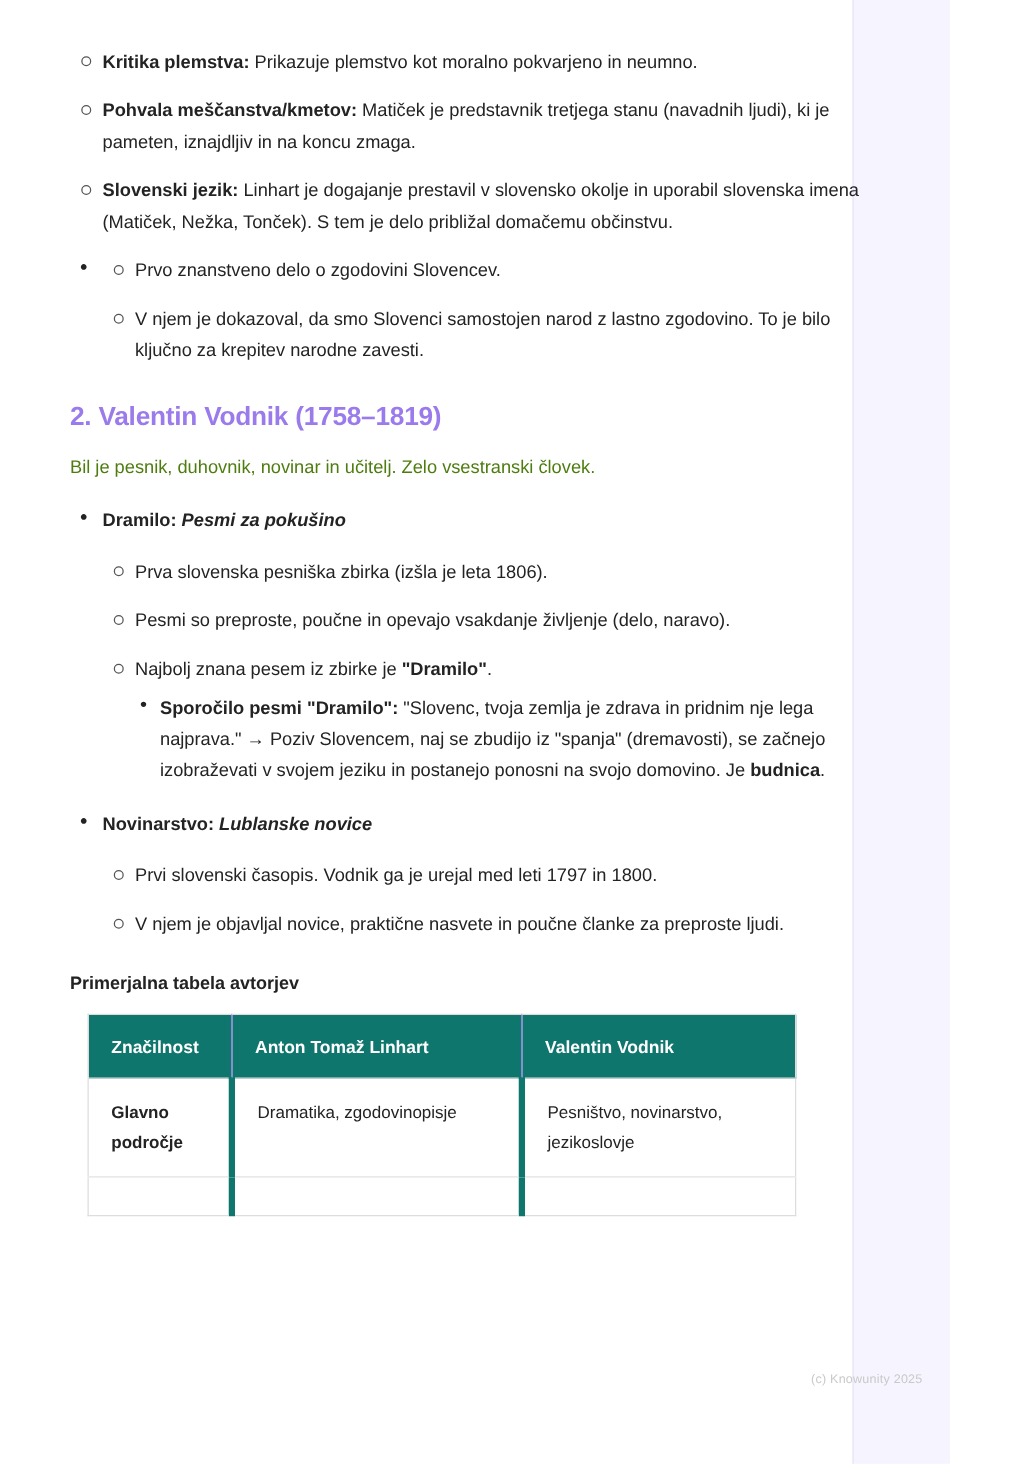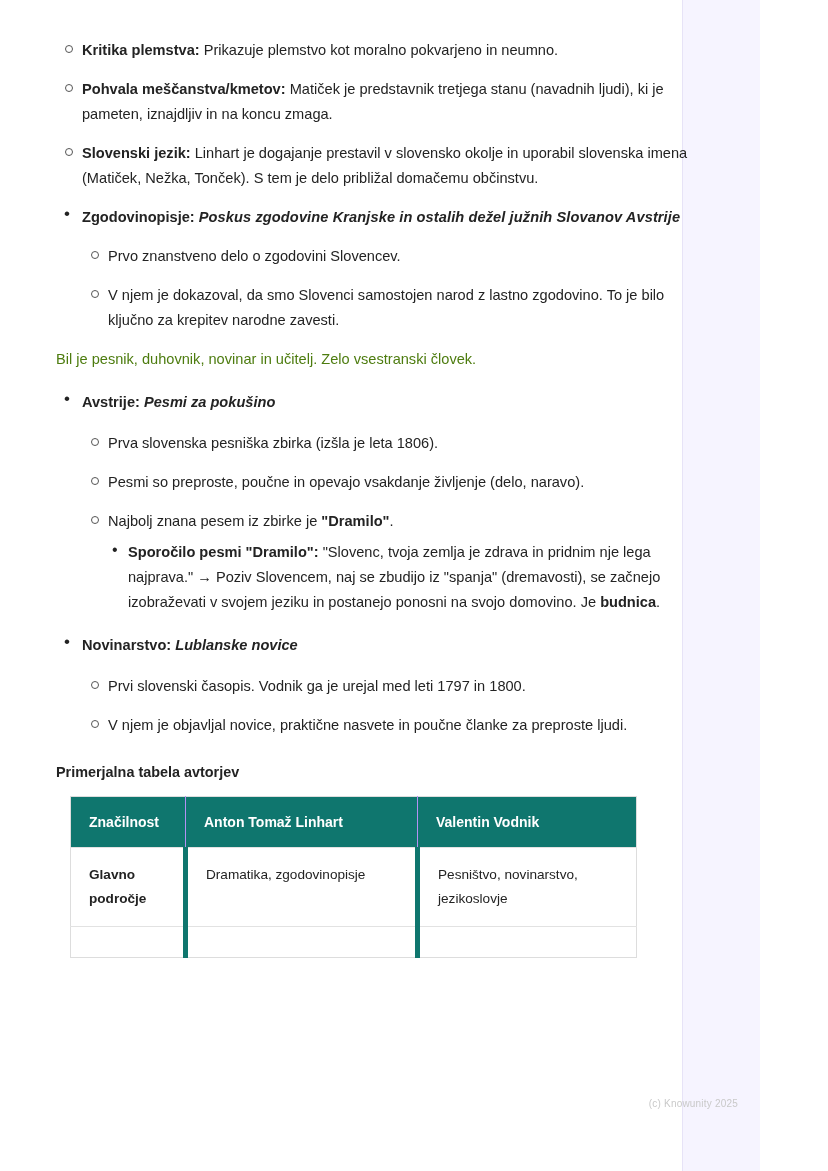--- a/index.html
+++ b/index.html
@@ -207,42 +207,39 @@
       </li>
       <li class="lvl2-item">
         <span class="txt">
           <span class="b">Slovenski jezik:</span><span> Linhart je dogajanje prestavil v slovensko okolje in uporabil slovenska imena (Matiček, Nežka, Tonček). S tem je delo približal domačemu občinstvu.</span>
         </span>
       </li>
     </ul>
 
     <ul class="lvl1">
       <li>
-        <span class="txt justified" style="display:block;">
-          <span class="b">Zgodovinopisje:</span>
-          <span class="bi">Poskus zgodovine Kranjske in ostalih dežel južnih Slovanov Avstrije</span>
-        </span>
         <ul class="lvl2" style="margin-top:14px;">
           <li>
             <span class="txt">Prvo znanstveno delo o zgodovini Slovencev.</span>
           </li>
           <li>
             <span class="txt">V njem je dokazoval, da smo Slovenci samostojen narod z lastno zgodovino. To je bilo ključno za krepitev narodne zavesti.</span>
           </li>
         </ul>
       </li>
     </ul>
 
+    <h2 class="section-head">2. Valentin Vodnik (1758–1819)</h2>
 
     <p class="para">Bil je pesnik, duhovnik, novinar in učitelj. Zelo vsestranski človek.</p>
 
     <ul class="lvl1">
       <li>
         <span class="txt">
-          <span class="b">Avstrije:</span>
+          <span class="b">Dramilo:</span>
           <span class="bi">Pesmi za pokušino</span>
         </span>
         <ul class="lvl2" style="margin-top:16px;">
           <li>
             <span class="txt">Prva slovenska pesniška zbirka (izšla je leta 1806).</span>
           </li>
           <li>
             <span class="txt">Pesmi so preproste, poučne in opevajo vsakdanje življenje (delo, naravo).</span>
           </li>
           <li>

